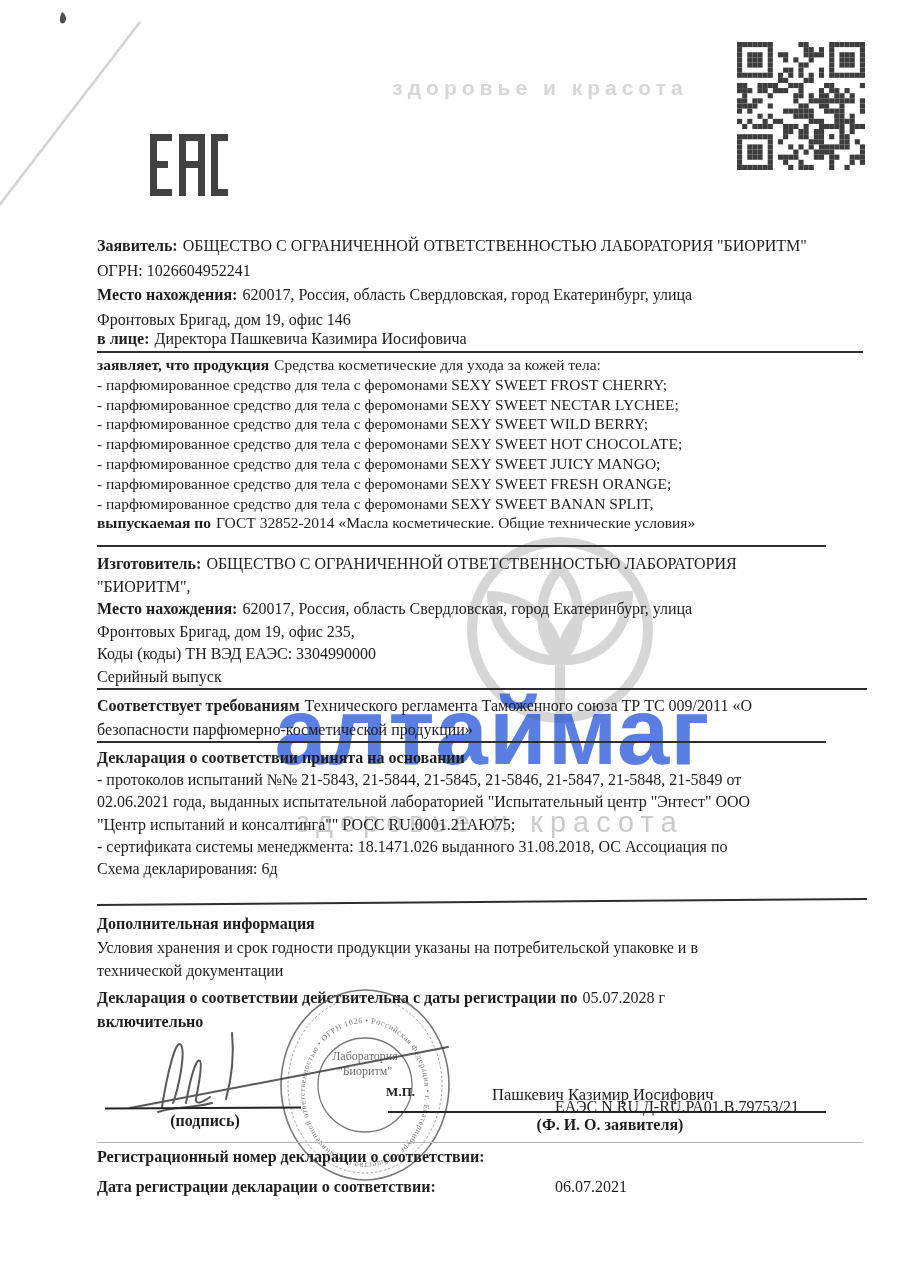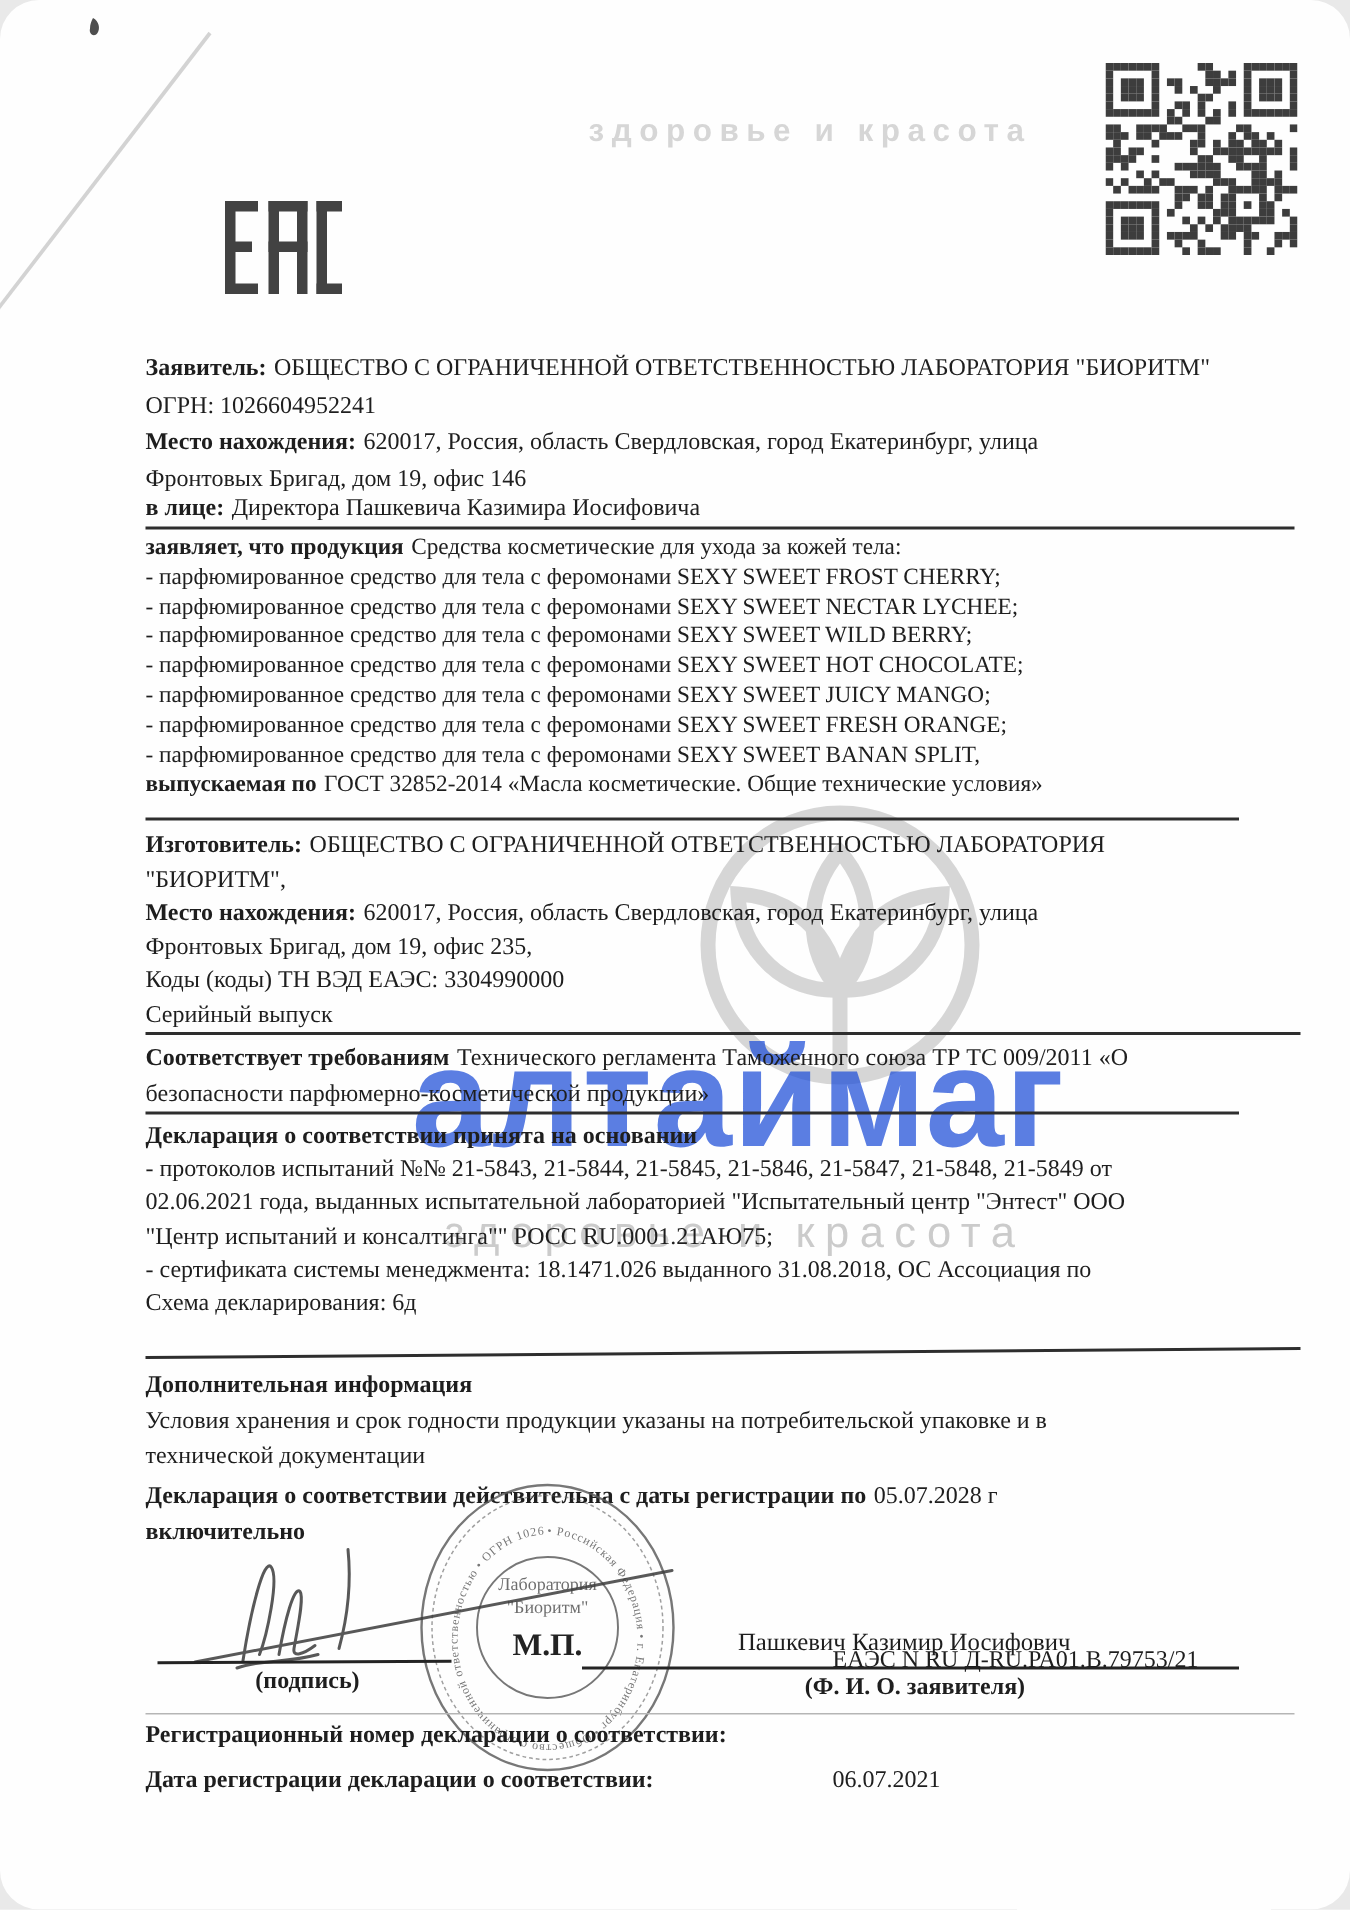--- a/index.html
+++ b/index.html
@@ -1,17 +1,17 @@
 <!DOCTYPE html>
 <html><head>
 <meta charset="utf-8">
 <style>
   html,body{margin:0;padding:0;background:#e9e9e9;}
   .page{position:relative;width:900px;height:1273px;background:#fefefe;margin:0 auto;
-        font-family:"Liberation Serif",serif;color:#1e1e1e;overflow:hidden;border-radius:26px;}
+        font-family:"Liberation Serif",serif;color:#1e1e1e;overflow:hidden;}
   .abs{position:absolute;}
   .sec{position:absolute;left:97px;width:729px;font-size:16px;}
   .ln{white-space:nowrap;}
   b.lbl{margin-right:5px;}
   .rule{position:absolute;background:#2e2e2e;height:2px;}
   .rule.faint{background:#b5b5b5;height:1px;}
   .title{position:absolute;left:190px;width:630px;text-align:center;
          font-weight:bold;font-size:19px;letter-spacing:.4px;}
   .wm-brand{position:absolute;left:205px;top:678px;width:575px;text-align:center;
             font-family:"Liberation Sans",sans-serif;font-weight:bold;font-size:94px;
@@ -19,22 +19,22 @@
   .wm-tag{position:absolute;left:285px;top:806px;width:410px;text-align:center;
           font-family:"Liberation Sans",sans-serif;font-size:29px;color:#c3c3c3;
           opacity:.85;letter-spacing:7px;pointer-events:none;}
   .wm-top{position:absolute;left:375px;top:76px;width:330px;text-align:center;
           font-family:"Liberation Sans",sans-serif;font-weight:bold;font-size:21px;
           color:rgba(150,150,150,.38);letter-spacing:5px;pointer-events:none;}
   .sign-line{position:absolute;height:2px;background:#242424;}
   .caption{position:absolute;text-align:center;font-weight:bold;font-size:16px;}
   .stamp-txt{position:absolute;left:315px;width:100px;text-align:center;
              color:#5f5f5f;font-size:12px;opacity:.9;}
-  .mp{position:absolute;left:315px;top:1084px;width:100px;text-align:center;
-      font-weight:bold;font-size:21px;color:#222;}
+  .mp{position:absolute;left:315px;top:1084px;width:100px;text-align:right;
+      font-weight:bold;font-size:13px;color:#222;}
   .regval{position:absolute;left:555px;font-size:16px;}
   .reglbl{font-weight:bold;}
   svg{display:block;}
 </style>
 </head>
 <body>
 
 <div class="page">
 
   <svg class="abs" style="left:0;top:0;" width="220" height="230" viewBox="0 0 220 230">

